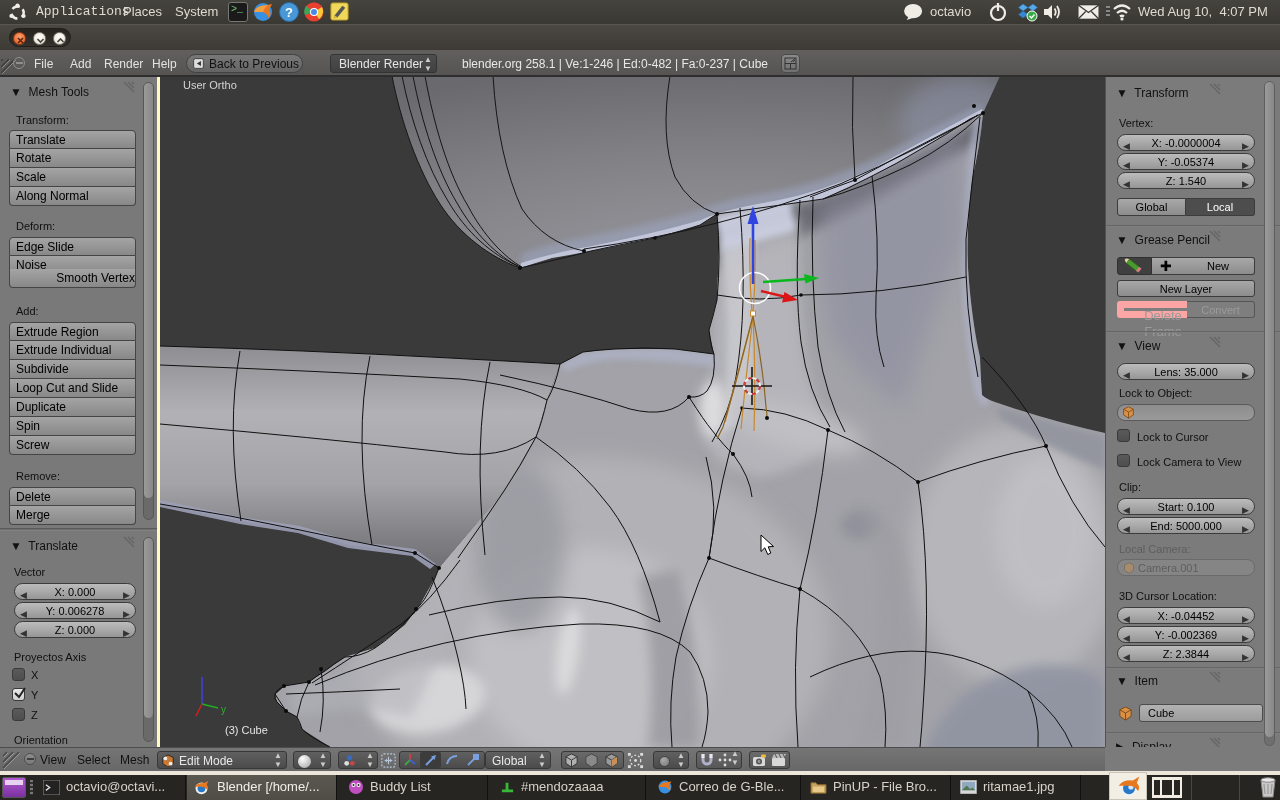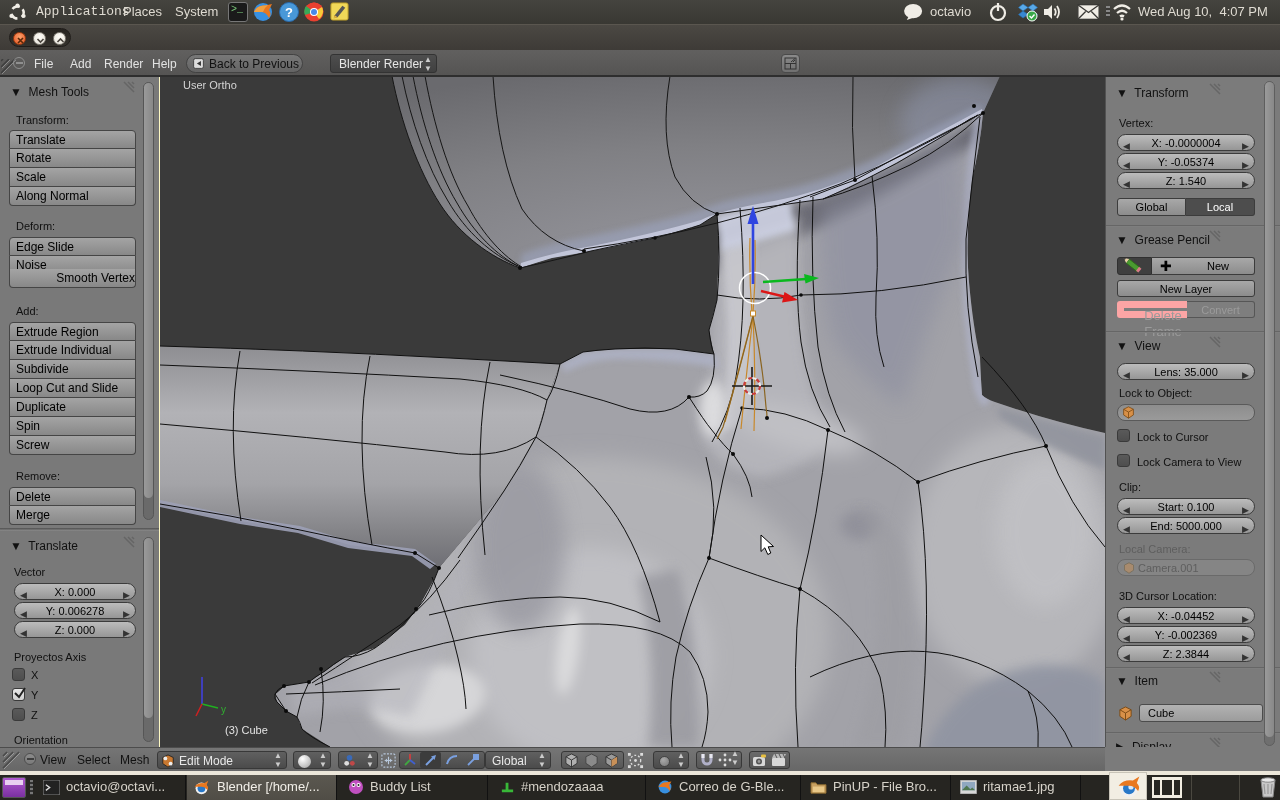--- a/index.html
+++ b/index.html
@@ -9,21 +9,21 @@
 #toppanel{left:0;top:0;width:1280px;height:24px;background:linear-gradient(#45443f,#393833);color:#dfdbd2;font-size:13px;}
 #toppanel .menu{position:absolute;top:4px;}
 
 #titlebar{left:0;top:24px;width:1280px;height:26px;background:linear-gradient(#4b4843,#3e3b37);border-top:1px solid #5a564f;}
 #wbtns{position:absolute;left:9px;top:3px;width:62px;height:19px;background:linear-gradient(#26231f,#35322d);border-radius:10px;border:1px solid #201d1a;}
 .wbtn{position:absolute;top:2.5px;width:13px;height:13px;border-radius:50%;}
 #title{position:absolute;left:84px;top:4px;font-size:13px;font-weight:bold;color:#e9e5dc;text-shadow:0 1px 1px #1a1816;}
 
 #menubar{left:0;top:50px;width:1280px;height:27px;background:linear-gradient(#61605f,#555453);border-bottom:2px solid #2e2e2e;color:#e2e2e2;font-size:12px;}
 #menubar .m{position:absolute;top:7px;}
-#leftpanel{left:0;top:77px;width:160px;height:670px;background:#797979;border-right:1px solid #fef9c3;overflow:hidden;}
+#leftpanel{left:0;top:77px;width:160px;height:670px;background:#797979;border-right:3px solid #fef9c3;overflow:hidden;}
 #rightpanel{left:1105px;top:77px;width:175px;height:694px;background:#7b7b7b;border-left:1px solid #525252;overflow:hidden;}
 .phead{font-size:12px;color:#111;}
 .plabel{font-size:11px;color:#101010;}
 .tbtn{position:absolute;left:9px;width:127px;height:19px;background:linear-gradient(#a4a4a4,#888);border:1px solid #454545;border-top:none;font-size:12px;color:#000;line-height:18px;padding-left:6px;}
 .tbtn.first{border-top:1px solid #454545;border-radius:4px 4px 0 0;}
 .tbtn.last{border-radius:0 0 4px 4px;}
 .slider{position:absolute;background:linear-gradient(#bcbcbc,#969696);border:1px solid #3c3c3c;border-radius:9px;font-size:11px;color:#000;text-align:center;line-height:16px;}
 .slider .la,.slider .ra{position:absolute;top:3px;font-size:9px;color:#333;}
 .slider .la{left:5px;}.slider .ra{right:5px;}
 .chk{position:absolute;width:13px;height:13px;background:linear-gradient(#5a5a5a,#4e4e4e);border:1px solid #3a3a3a;border-radius:3px;}
@@ -150,20 +150,21 @@
     <svg width="13" height="13" viewBox="0 0 16 16" style="position:absolute;left:5px;top:2px;">
           <rect x="2" y="2" width="12" height="12" rx="2" fill="#ddd" stroke="#333"></rect>
           <path d="M11 5 L6 8 L11 11 Z" fill="#333"></path>
         </svg>
     <span style="position:absolute;left:22px;top:2px;">Back to Previous</span>
   </div>
   <div class="abs" style="left:330px;top:4px;width:107px;height:19px;background:linear-gradient(#4e4e4e,#404040);border:1px solid #333;border-radius:3px;color:#e6e6e6;font-size:12px;">
     <span style="position:absolute;left:8px;top:2px;">Blender Render</span>
     <span style="position:absolute;right:4px;top:0px;font-size:8px;color:#ccc;">▲<br>▼</span>
   </div>
+  <span class="m" style="left:462px;color:#e8e8e8;">blender.org 258.1 | Ve:1-246 | Ed:0-482 | Fa:0-237 | Cube</span>
   <div class="abs" style="left:781px;top:4px;width:19px;height:19px;background:linear-gradient(#8a8a8a,#707070);border:1px solid #4a4a4a;border-radius:4px;">
     <svg width="17" height="17" viewBox="0 0 17 17">
           <rect x="3" y="3" width="11" height="11" fill="none" stroke="#333" stroke-width="1"></rect>
           <path d="M3 8.5 H14 M8.5 8.5 V14" stroke="#333" stroke-width="1"></path>
           <path d="M9 7 L13 3.5 M11 7 L13 5" stroke="#333" stroke-width="1"></path>
         </svg>
   </div>
 </div>
 <div class="abs" id="leftpanel">
   <div class="abs phead" style="left:10px;top:8px;">▼&nbsp; Mesh Tools</div>

